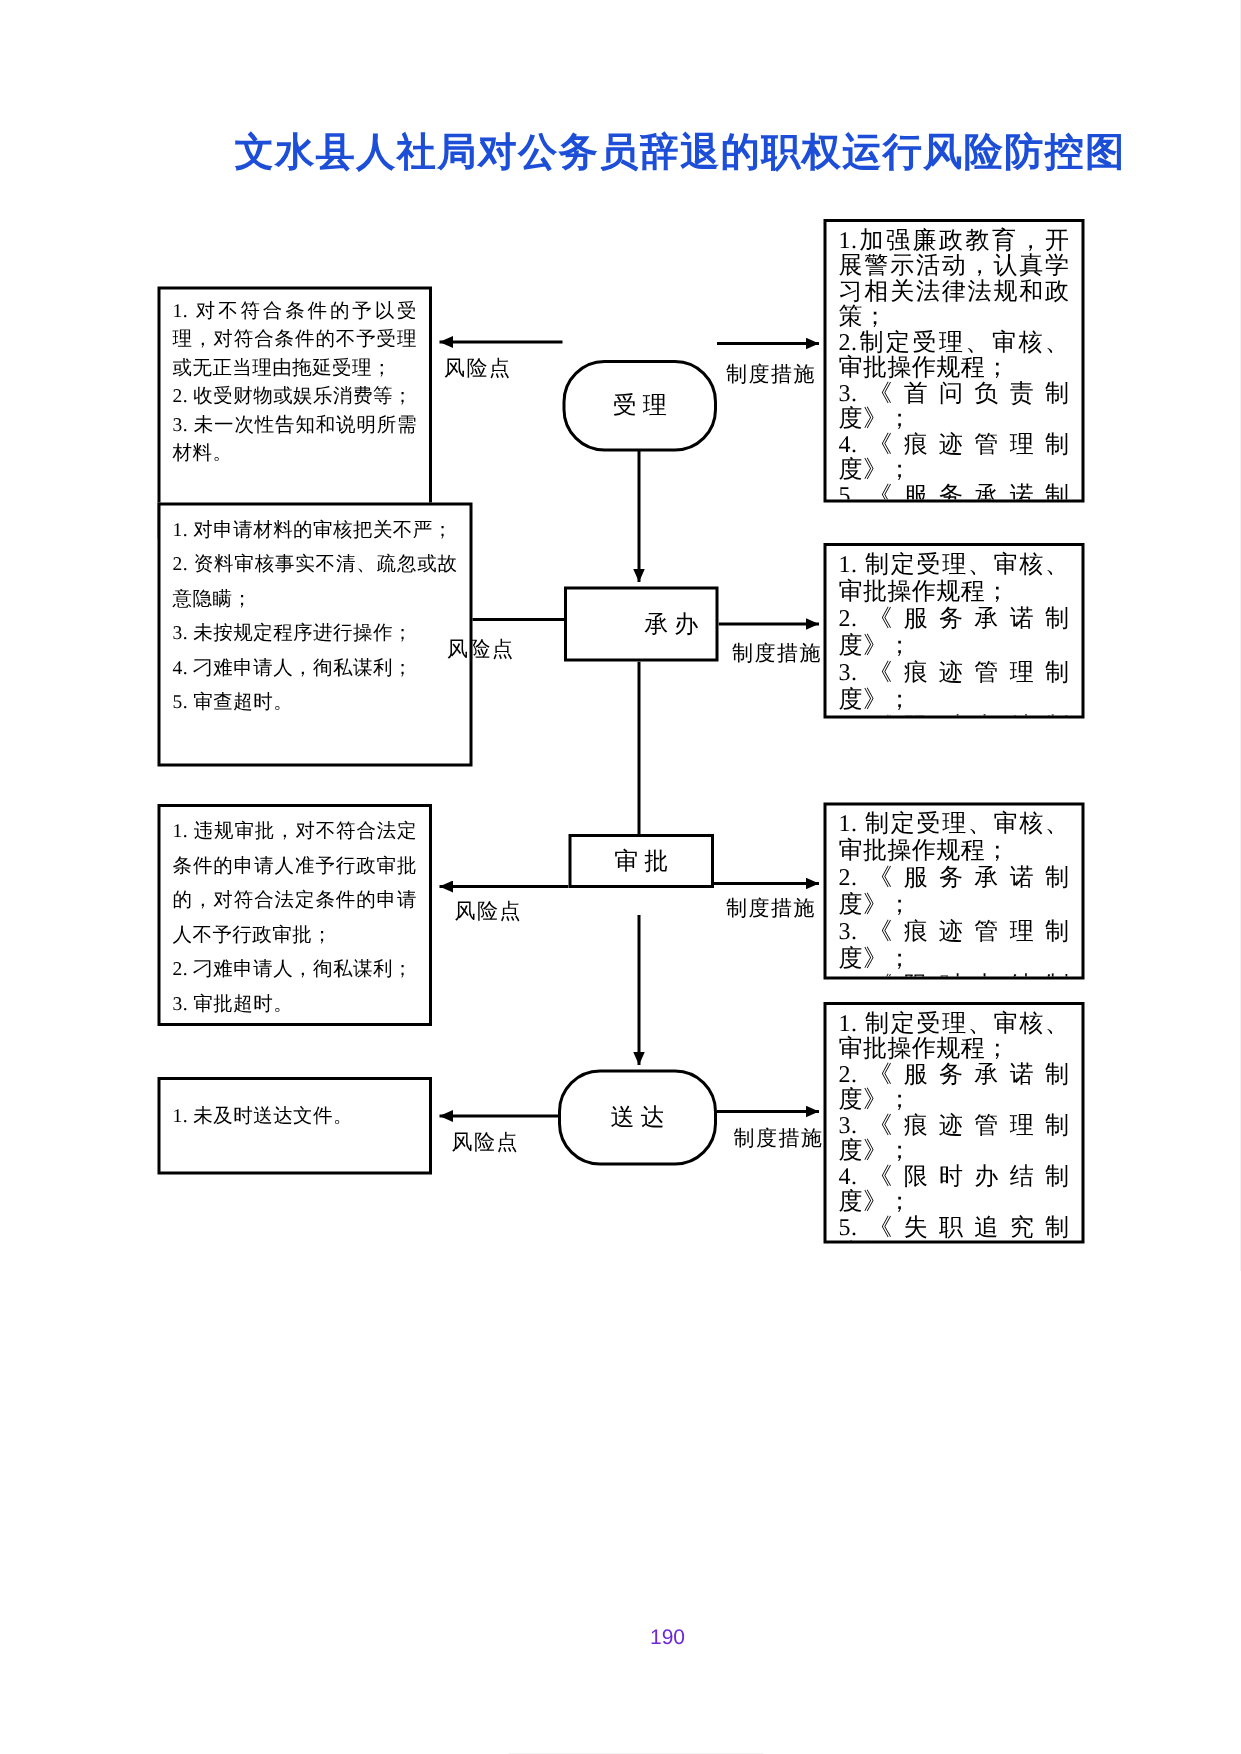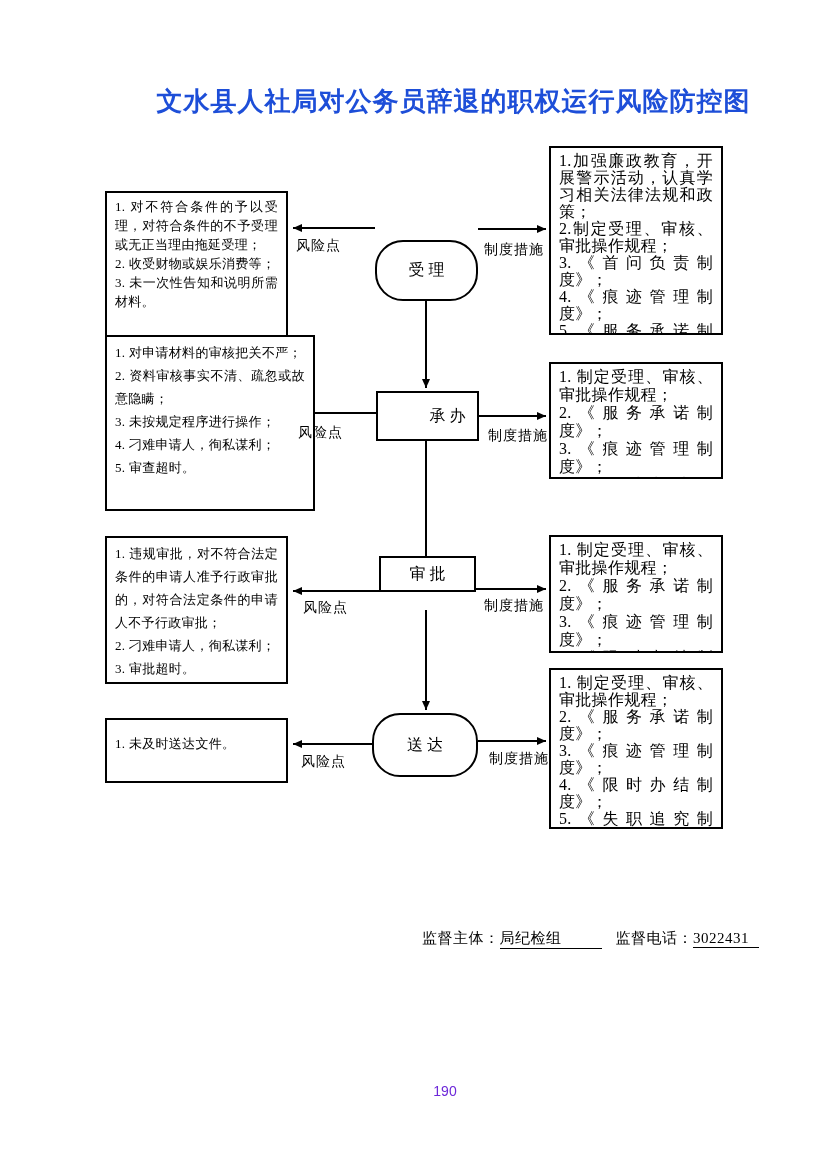--- a/index.html
+++ b/index.html
@@ -111,19 +111,16 @@
 2.《服务承诺制度》；
 3.《痕迹管理制度》；
 4.《限时办结制度》；
 5.《失职追究制度》；
 6.《否定报备制度》；
 7.《档案材料管理制度》；
 8.《限时纠正制度》。</div>
   <div class="flabel" style="left:301px; top:753px;">风险点</div>
   <div class="flabel" style="left:489px; top:750px;">制度措施</div>
 
-  <div class="footer-line" style="left:422px; top:929px;">
-    <span>监督主体：</span><span class="uline" style="padding-right:40px;">局纪检组</span><span style="margin-left:14px;">监督电话：</span><span class="uline" style="padding-right:10px;">3022431</span>
-  </div>
 
   <div class="pagenum">190</div>
 
 </div>
 
 </body></html>

